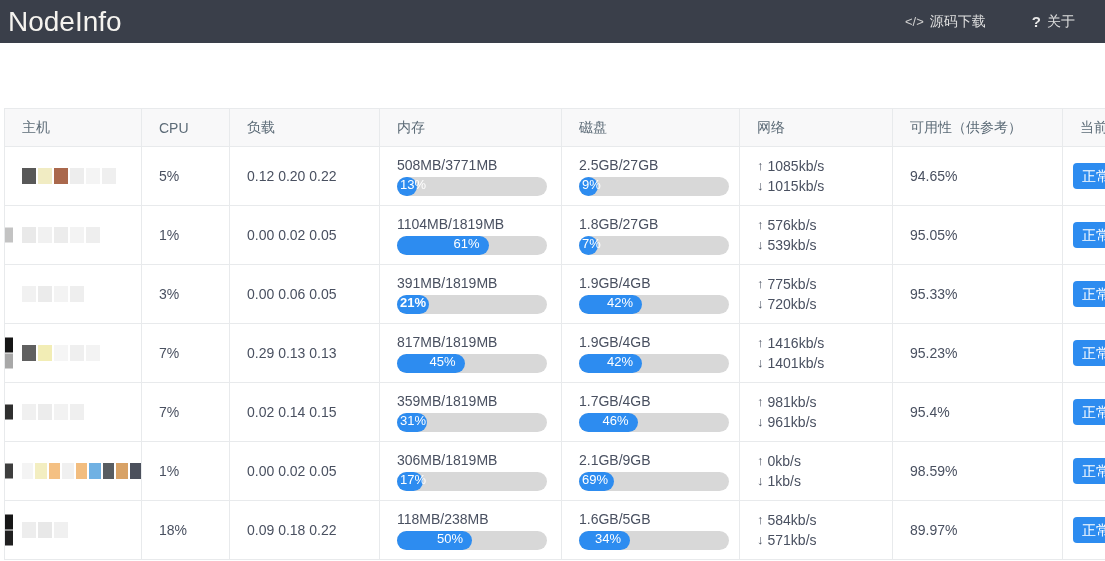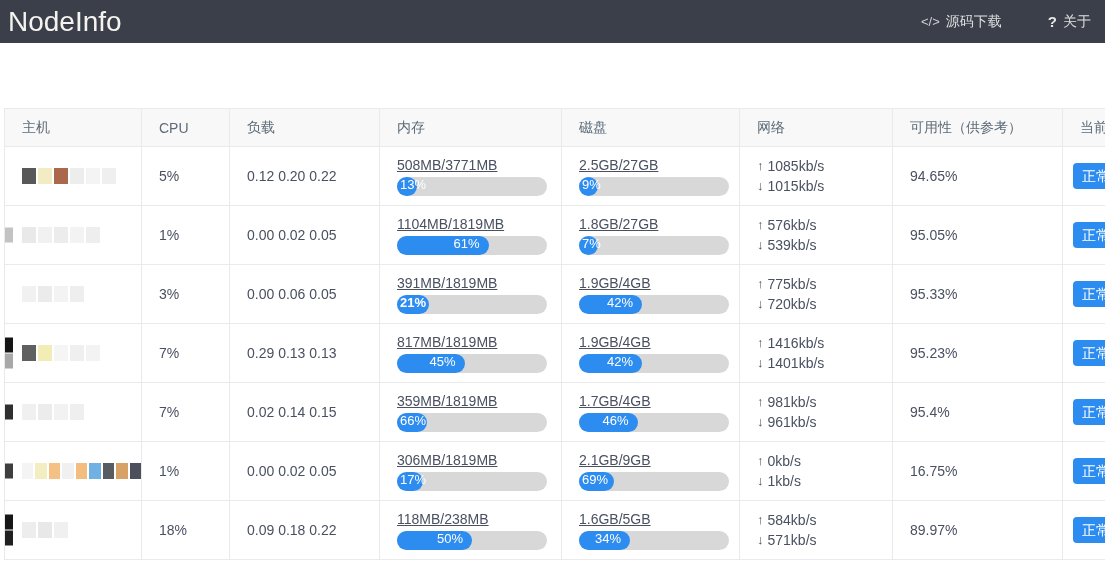--- a/index.html
+++ b/index.html
@@ -1,21 +1,21 @@
 <!DOCTYPE html>
 <html><head>
 <meta charset="utf-8">
 <style>
   * { margin:0; padding:0; box-sizing:border-box; }
   html,body { width:1105px; height:561px; overflow:hidden; background:#fff;
     font-family:"Liberation Sans", sans-serif; }
 
   
   .topbar { height:43px; background:#3a3f4a; display:flex; align-items:center;
-    justify-content:space-between; padding:0 10px 0 8px; }
+    justify-content:space-between; padding:0 26px 0 8px; }
   .brand { font-size:28px; color:#f5f3ef; font-weight:400; letter-spacing:0; }
   .topnav { display:flex; align-items:center; gap:46px; padding-right:4px; }
   .topnav-item { display:flex; align-items:center; gap:6px; color:#dfdfdf;
     font-size:14px; cursor:pointer; }
   .topnav-item .glyph { font-size:13px; color:#cfcfcf; }
   .topnav-item .glyph-bold { font-weight:bold; font-size:15px; color:#e8e8e8; }
 
   
   .table-wrap { width:1105px; overflow:hidden; margin-top:65px; padding-left:4px; }
   table { border-collapse:collapse; table-layout:fixed; width:1158px;
@@ -29,21 +29,21 @@
   
   .host-cell { position:relative; }
   .edge-strip { position:absolute; left:0; top:50%; transform:translateY(-50%);
     display:flex; flex-direction:column; gap:1px; }
   .edge-block { width:8px; height:15px; display:block; }
   .host-blocks { display:flex; align-items:center; gap:2px; }
   .host-block { width:14px; height:16px; display:inline-block; }
 
   
   .meter-cell-inner { padding:9px 0 8px 0; }
-  .meter-text { display:block; margin-bottom:4px;text-decoration:underline; }
+  .meter-text { display:block; margin-bottom:4px; }
   .bar { position:relative; width:150px; height:19px; background:#d8d8d8;
     border-radius:10px; }
   .bar-fill { position:absolute; left:0; top:0; height:19px; background:#2d8cf0;
     border-radius:10px; min-width:19px; display:flex; align-items:flex-start;
     justify-content:flex-end; padding-right:9px; color:#fff; font-size:13px;
     white-space:nowrap; overflow:visible; }
   .bar-fill.bar-fill-small { justify-content:flex-start; padding-right:0;
     padding-left:3px; }
 
   
@@ -311,21 +311,21 @@
               <span class="host-block" style="background: rgb(239, 239, 239);"></span>
             </span>
     </td>
     <td>7%</td>
     <td>0.02 0.14 0.15</td>
     <td>
       <div class="meter-cell-inner">
         <span class="meter-text">359MB/1819MB</span>
         <div class="bar">
           <div class="bar-fill bar-fill-small" style="width: 20%;">
-            <span>66%</span>
+            <span>31%</span>
           </div>
         </div>
       </div>
     </td>
     <td>
       <div class="meter-cell-inner">
         <span class="meter-text">1.7GB/4GB</span>
         <div class="bar">
           <div class="bar-fill" style="width: 39%;">
             <span>46%</span>
@@ -391,21 +391,21 @@
     <td>
       <div class="net-line">
         <span class="net-arrow">↑</span>
         <span>0kb/s</span>
       </div>
       <div class="net-line">
         <span class="net-arrow">↓</span>
         <span>1kb/s</span>
       </div>
     </td>
-    <td>16.75%</td>
+    <td>98.59%</td>
     <td class="status-cell">
       <span class="status-badge">正常</span>
     </td>
   </tr>
 
   <tr>
     <td class="host-cell">
       <span class="edge-strip">
               <span class="edge-block" style="background: rgb(22, 22, 22);"></span>
               <span class="edge-block" style="background: rgb(32, 32, 32);"></span>

